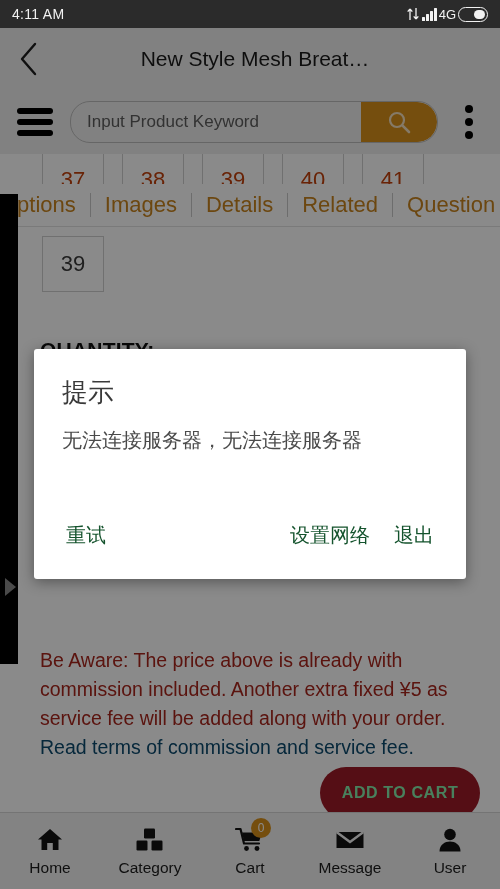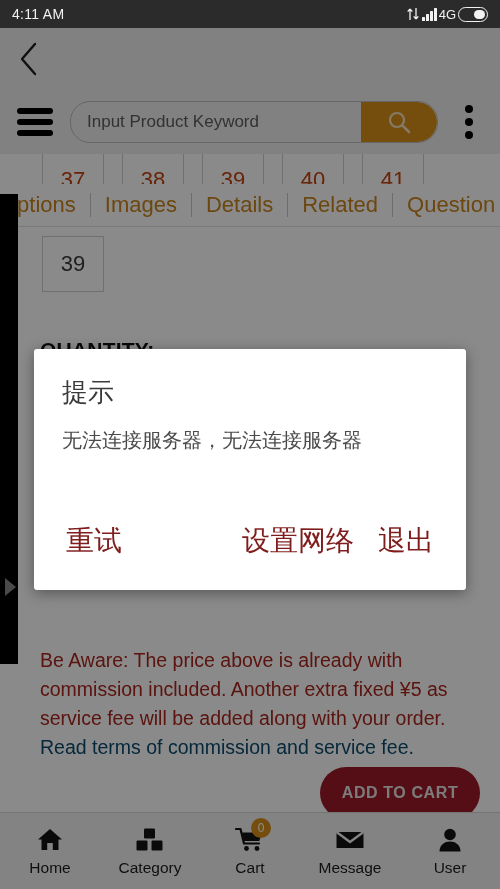--- a/index.html
+++ b/index.html
@@ -299,21 +299,21 @@
   }
 
   .add-to-cart {
     position: absolute;
     top: 613px; left: 320px;
     width: 160px;
     height: 52px;
     border: none;
     border-radius: 26px;
     background: #9e1a27;
-    color: #e5e5e5;
+    color: #86efac;
     font-family: inherit;
     font-size: 16px;
     font-weight: bold;
     letter-spacing: 0.6px;
     cursor: pointer;
   }
 
   
   .drawer-strip {
     position: absolute;
@@ -411,22 +411,22 @@
   .dialog-actions {
     display: flex;
     align-items: center;
     margin-top: 4px;
     padding-bottom: 10px;
   }
   .dlg-btn {
     background: none;
     border: none;
     font-family: Liberation Mono, monospace;
-    font-size: 28px;
-    color: #7f1d1d;
+    font-size: 20px;
+    color: #14532d;
     cursor: pointer;
     padding: 6px 4px;
   }
   .dlg-spacer { flex: 1; }
   .dlg-btn.right-gap { margin-right: 16px; }
 </style>
 </head>
 <body>
 
 <div id="phone">
@@ -450,20 +450,21 @@
   </div>
 
   <div class="app-layer">
 
     <div class="titlebar">
       <div class="back-chevron">
         <svg width="22" height="34" viewBox="0 0 22 34">
           <path d="M17 2 L4 17 L17 32" stroke="#1f1f1f" stroke-width="2.4" fill="none" stroke-linecap="round" stroke-linejoin="round"></path>
         </svg>
       </div>
+      <div class="page-title">New Style Mesh Breat…</div>
     </div>
 
     <div class="searchbar">
       <div class="hamburger">
           <i></i>
           <i></i>
           <i></i>
         </div>
       <div class="search-field">
         <input class="search-input" type="text" placeholder="Input Product Keyword" style="">

